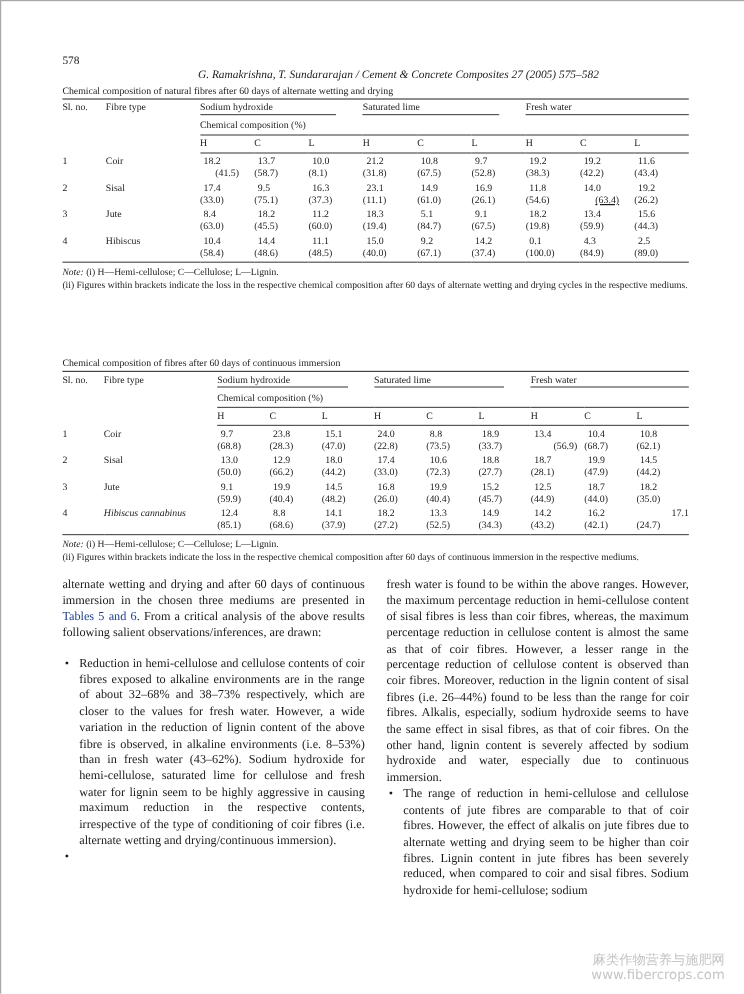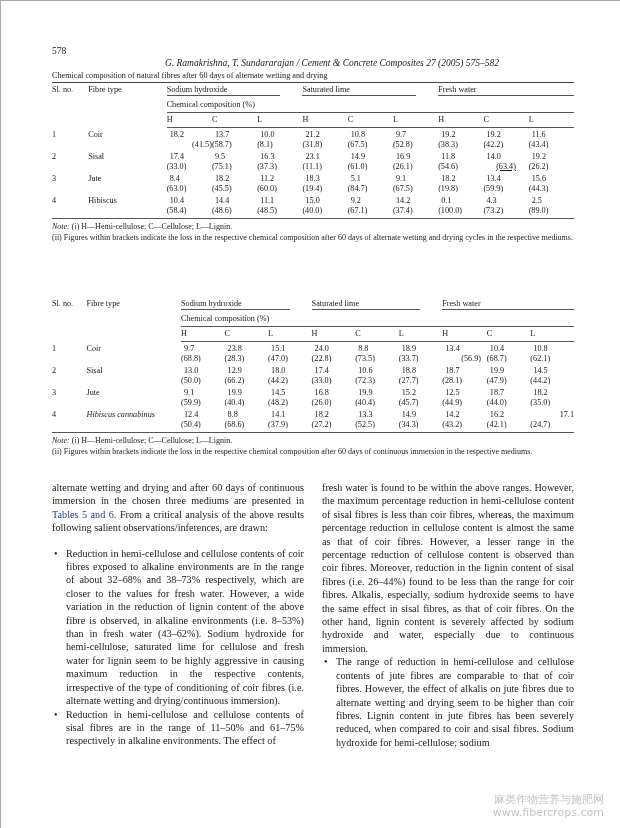--- a/index.html
+++ b/index.html
@@ -93,21 +93,21 @@
           <td class="num" style="text-align: left; padding-left: 3px; padding-top: 2px;">21.2</td>
           <td class="num" style="text-align: left; padding-left: 3px; padding-top: 2px;">10.8</td>
           <td class="num" style="text-align: left; padding-left: 3px; padding-top: 2px;">9.7</td>
           <td class="num" style="text-align: left; padding-left: 3px; padding-top: 2px;">19.2</td>
           <td class="num" style="text-align: left; padding-left: 3px; padding-top: 2px;">19.2</td>
           <td class="num" style="text-align: left; padding-left: 3px; padding-top: 2px;">11.6</td>
         </tr>
         <tr>
           <td></td>
           <td></td>
-          <td style="text-align: right;">(41.5)</td>
+          <td style="text-align: center;">(41.5)</td>
           <td style="text-align: left;">(58.7)</td>
           <td style="text-align: left;">(8.1)</td>
           <td style="text-align: left;">(31.8)</td>
           <td style="text-align: left;">(67.5)</td>
           <td style="text-align: left;">(52.8)</td>
           <td style="text-align: left;">(38.3)</td>
           <td style="text-align: left;">(42.2)</td>
           <td style="text-align: left;">(43.4)</td>
         </tr>
         <tr>
@@ -178,32 +178,33 @@
         <tr class="last">
           <td></td>
           <td></td>
           <td style="text-align: left;">(58.4)</td>
           <td style="text-align: left;">(48.6)</td>
           <td style="text-align: left;">(48.5)</td>
           <td style="text-align: left;">(40.0)</td>
           <td style="text-align: left;">(67.1)</td>
           <td style="text-align: left;">(37.4)</td>
           <td style="text-align: left;">(100.0)</td>
-          <td style="text-align: left;">(73.2)</td>
+          <td style="text-align: left;">(84.9)</td>
           <td style="text-align: left;">(89.0)</td>
         </tr>
       </tbody>
   </table>
   <div class="note">
     <div><i>Note:</i><span> (i) H—Hemi-cellulose; C—Cellulose; L—Lignin.</span></div>
     <div>(ii) Figures within brackets indicate the loss in the respective chemical composition after 60 days of alternate wetting and drying cycles in the respective mediums.</div>
   </div>
 </div>
 
 <div class="tbl-block" style="top:297px;">
+  <div class="tbl-caption">Chemical composition of fibres after 60 days of continuous immersion</div>
   <table id="t6">
     <thead>
       <tr class="hdr-row">
         <th class="c-sl" rowspan="3">Sl. no.</th>
         <th class="c-ft" rowspan="3" style="width:98px;">Fibre type</th>
         <th colspan="3" style="padding-right:22px;">
             <div class="u">Sodium hydroxide</div>
           </th>
         <th colspan="3" style="padding-right:22px;">
             <div class="u">Saturated lime</div>
@@ -315,21 +316,21 @@
           <td class="num" style="text-align: left; padding-left: 3px; padding-top: 2px;">18.2</td>
           <td class="num" style="text-align: left; padding-left: 3px; padding-top: 2px;">13.3</td>
           <td class="num" style="text-align: left; padding-left: 3px; padding-top: 2px;">14.9</td>
           <td class="num" style="text-align: left; padding-left: 3px; padding-top: 2px;">14.2</td>
           <td class="num" style="text-align: left; padding-left: 3px; padding-top: 2px;">16.2</td>
           <td class="num" style="text-align: right; padding-left: 3px; padding-top: 2px;">17.1</td>
         </tr>
         <tr class="last">
           <td></td>
           <td></td>
-          <td style="text-align: left;">(50.4)</td>
+          <td style="text-align: left;">(85.1)</td>
           <td style="text-align: left;">(68.6)</td>
           <td style="text-align: left;">(37.9)</td>
           <td style="text-align: left;">(27.2)</td>
           <td style="text-align: left;">(52.5)</td>
           <td style="text-align: left;">(34.3)</td>
           <td style="text-align: left;">(43.2)</td>
           <td style="text-align: left;">(42.1)</td>
           <td style="text-align: left;">(24.7)</td>
         </tr>
       </tbody>
@@ -338,21 +339,21 @@
     <div><i>Note:</i><span> (i) H—Hemi-cellulose; C—Cellulose; L—Lignin.</span></div>
     <div>(ii) Figures within brackets indicate the loss in the respective chemical composition after 60 days of continuous immersion in the respective mediums.</div>
   </div>
 </div>
 
 <div class="col col-left">
   <p><span>alternate wetting and drying and after 60 days of continuous immersion in the chosen three mediums are presented in </span><span class="link">Tables 5 and 6</span><span>. From a critical analysis of the above results following salient observations/inferences, are drawn:</span></p>
   <div class="gap"></div>
   <ul>
     <li><span class="bullet">•</span><span>Reduction in hemi-cellulose and cellulose contents of coir fibres exposed to alkaline environments are in the range of about 32–68% and 38–73% respectively, which are closer to the values for fresh water. However, a wide variation in the reduction of lignin content of the above fibre is observed, in alkaline environments (i.e. 8–53%) than in fresh water (43–62%). Sodium hydroxide for hemi-cellulose, saturated lime for cellulose and fresh water for lignin seem to be highly aggressive in causing maximum reduction in the respective contents, irrespective of the type of conditioning of coir fibres (i.e. alternate wetting and drying/continuous immersion).</span></li>
-    <li><span class="bullet">•</span><span>Reduction in hemi-cellulose and cellulose contents of sisal fibres are in the range of 11–50% and 61–75% respectively in alkaline environments. The effect of</span></li>
+    <li><span class="bullet">•</span></li>
   </ul>
 </div>
 
 <div class="col col-right">
   <p style="padding-left:0;">fresh water is found to be within the above ranges. However, the maximum percentage reduction in hemi-cellulose content of sisal fibres is less than coir fibres, whereas, the maximum percentage reduction in cellulose content is almost the same as that of coir fibres. However, a lesser range in the percentage reduction of cellulose content is observed than coir fibres. Moreover, reduction in the lignin content of sisal fibres (i.e. 26–44%) found to be less than the range for coir fibres. Alkalis, especially, sodium hydroxide seems to have the same effect in sisal fibres, as that of coir fibres. On the other hand, lignin content is severely affected by sodium hydroxide and water, especially due to continuous immersion.</p>
   <ul>
     <li><span class="bullet">•</span><span>The range of reduction in hemi-cellulose and cellulose contents of jute fibres are comparable to that of coir fibres. However, the effect of alkalis on jute fibres due to alternate wetting and drying seem to be higher than coir fibres. Lignin content in jute fibres has been severely reduced, when compared to coir and sisal fibres. Sodium hydroxide for hemi-cellulose; sodium</span></li>
   </ul>
 </div>
 

